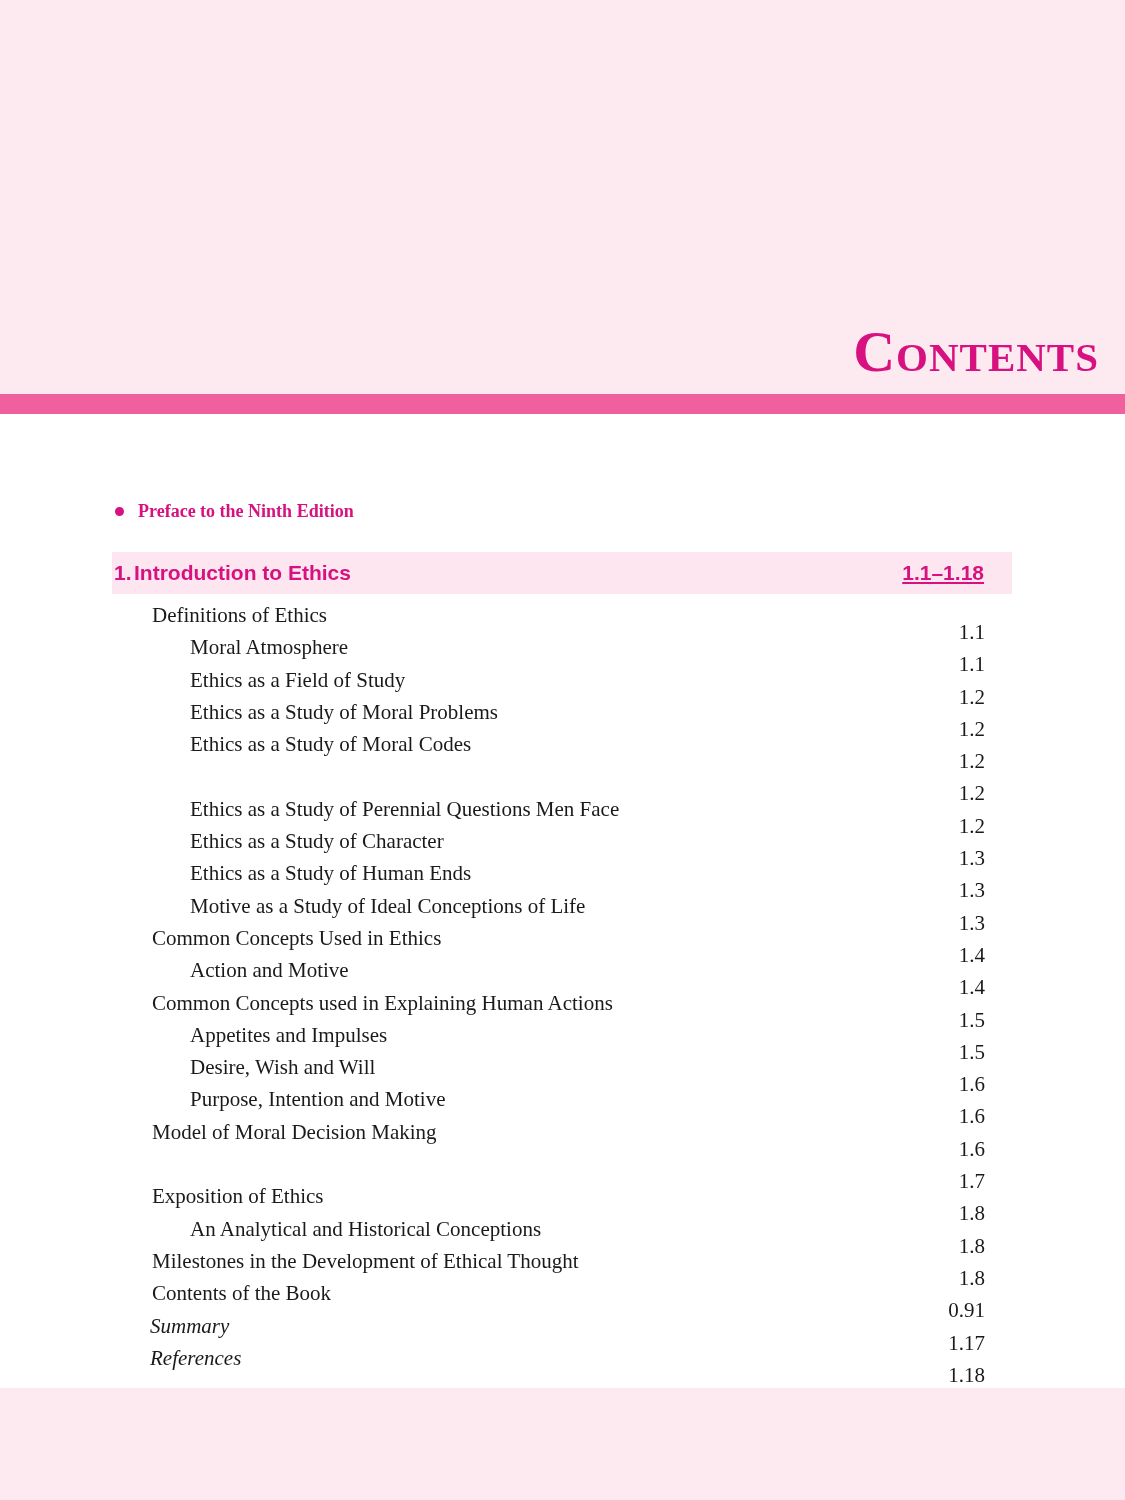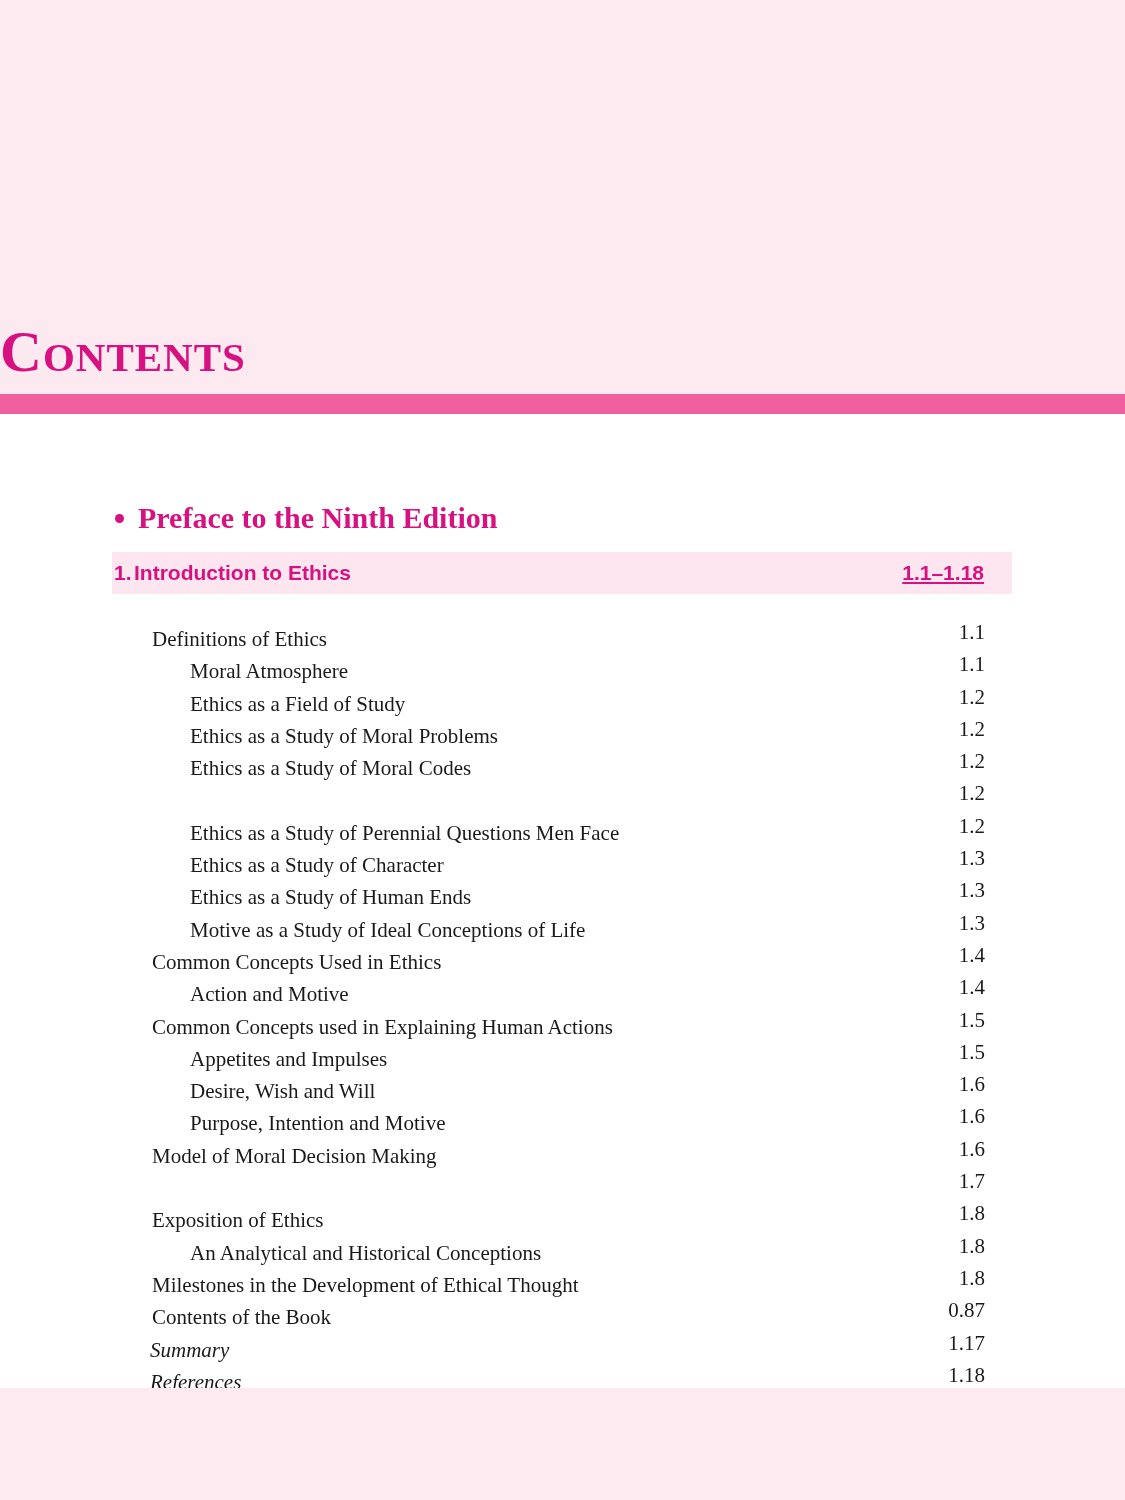--- a/index.html
+++ b/index.html
@@ -7,38 +7,38 @@
       width: 1125px; height: 1500px; position: relative; overflow: hidden;
       background: #ffffff;
       font-family: "Liberation Serif", "DejaVu Serif", serif;
       color: #1a1a1a;
     }
     .top-band {
       position: absolute; left: 0; top: 0; width: 1125px; height: 394px;
       background: #fdeaf1;
     }
     .title {
-      position: absolute; left: 0; top: 312px; width: 1099px; text-align: left;
+      position: absolute; left: 0; top: 312px; width: 1099px; text-align: right;
       font-family: "Liberation Serif", "DejaVu Serif", serif;
       font-weight: bold; font-size: 58px; letter-spacing: 1px;
       font-variant: small-caps;
       color: #d7117f; margin: 0; line-height: 80px;
     }
     .rule {
       position: absolute; left: 0; top: 394px; width: 1125px; height: 20px;
       background: #f0609f;
     }
     .bottom-band {
       position: absolute; left: 0; top: 1388px; width: 1125px; height: 112px;
       background: #fdeaf1;
     }
     .preface {
       position: absolute; left: 112px; top: 501px;
       font-family: "Liberation Serif", "DejaVu Serif", serif;
-      font-weight: bold; font-size: 30px; color: #d7117f;
+      font-weight: bold; font-size: 18px; color: #d7117f;
       display: flex; align-items: center;
     }
     .preface .bullet {
       display: inline-block; width: 9px; height: 9px; border-radius: 50%;
       background: #d7117f; margin-right: 14px; margin-left: 3px;
     }
     .chapter-row {
       position: absolute; left: 112px; top: 552px; width: 900px; height: 42px;
       background: #fde6ef;
       font-family: "Liberation Sans", "DejaVu Sans", sans-serif;
@@ -48,21 +48,21 @@
     .chapter-row .num { position: absolute; left: 2px; }
     .chapter-row .ctitle { position: absolute; left: 22px; }
     .chapter-row .pages { position: absolute; right: 28px; text-decoration: underline; }
     .entries {
       position: absolute; left: 112px; top: 599px; width: 873px;
     }
     .entry {
       position: relative; height: 32.3px; line-height: 32px;
       font-size: 21px;
     }
-    .entry .label { position: absolute; left: 40px; white-space: nowrap; margin-top: 24px; }
+    .entry .label { position: absolute; left: 40px; white-space: nowrap; }
     .entry.l2 .label { left: 78px; }
     .entry.it .label { font-style: italic; left: 38px; }
     .entry .page { position: absolute; right: 0; margin-top: 17px; }
   </style>
 </head>
 <body>
 
 <div class="top-band"></div>
 <h1 class="title">Contents</h1>
 <div class="rule"></div>
@@ -156,21 +156,21 @@
   <div class="entry l2">
       <span class="label">An Analytical and Historical Conceptions</span>
       <span class="page">1.8</span>
     </div>
   <div class="entry l1">
       <span class="label">Milestones in the Development of Ethical Thought</span>
       <span class="page">1.8</span>
     </div>
   <div class="entry l1">
       <span class="label">Contents of the Book</span>
-      <span class="page">0.87</span>
+      <span class="page">0.91</span>
     </div>
   <div class="entry l1 it">
       <span class="label">Summary</span>
       <span class="page">1.17</span>
     </div>
   <div class="entry l1 it">
       <span class="label">References</span>
       <span class="page">1.18</span>
     </div>
 </div>

